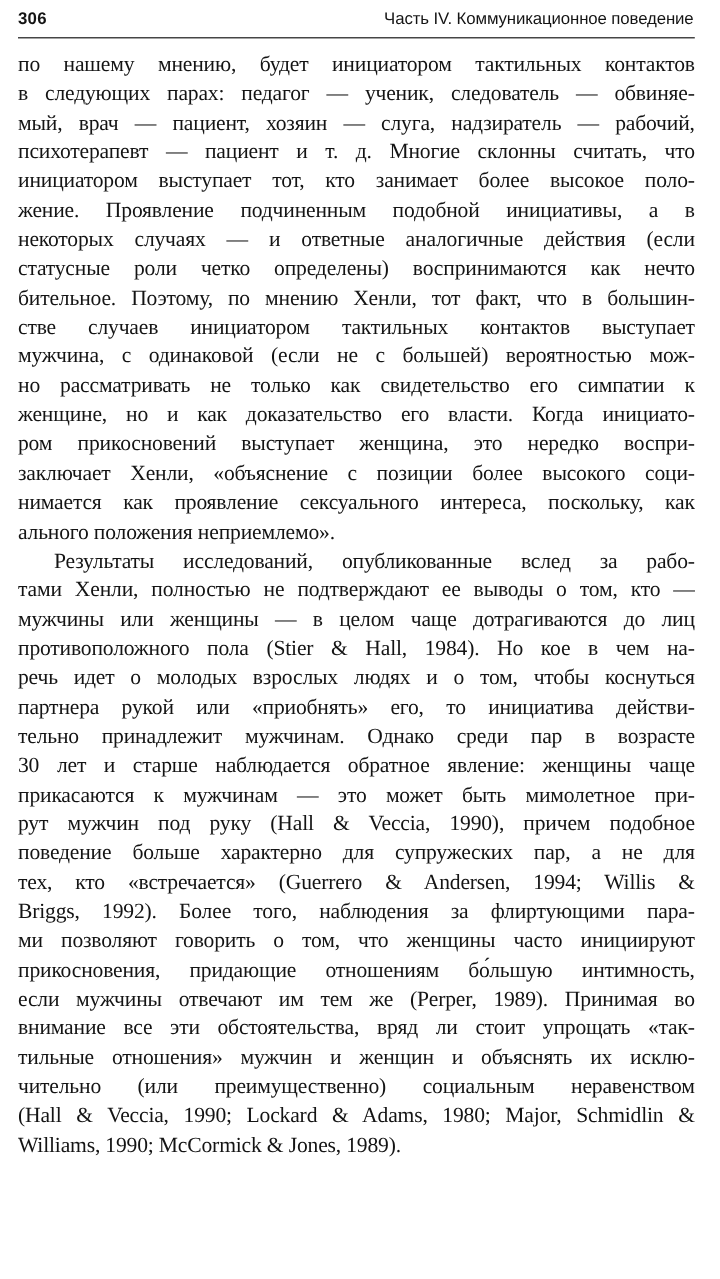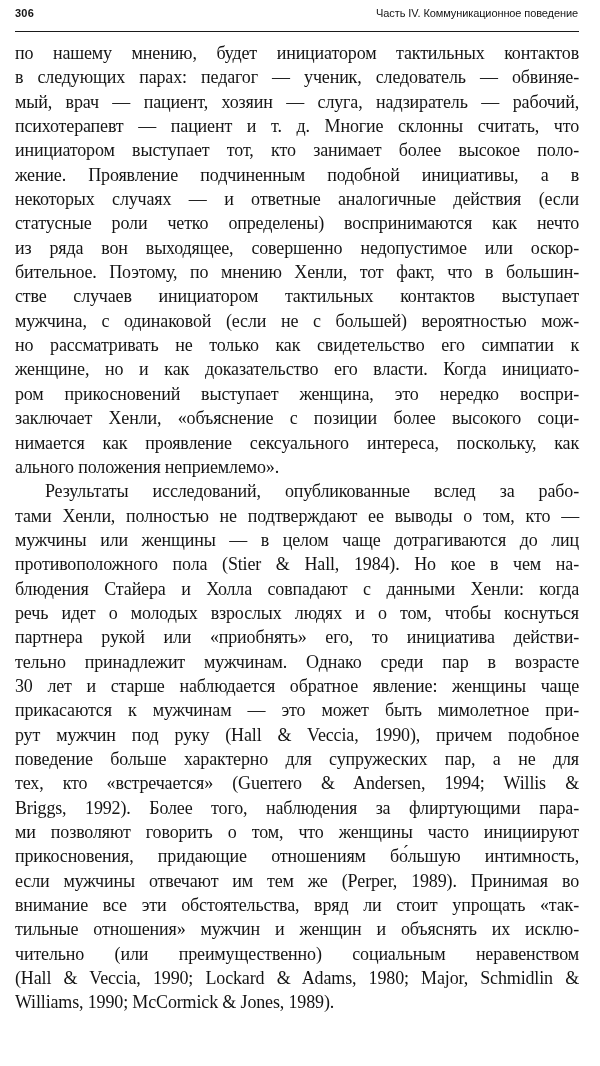--- a/index.html
+++ b/index.html
@@ -18,21 +18,21 @@
       position: absolute;
       left: 15px;
       top: 0;
       width: 564px;
     }
     .running-head {
       position: relative;
       height: 31px;
       border-bottom: 1.5px solid #1a1a1a;
       font-family: "Liberation Sans", sans-serif;
-      font-size: 11px;
+      font-size: 14px;
     }
     .page-number {
       position: absolute;
       left: 0;
       top: 7px;
       font-weight: bold;
       letter-spacing: 0.2px;
     }
     .chapter-title {
       position: absolute;
@@ -74,37 +74,35 @@
   <div class="body-text" id="body-text">
       <div>
         <span class="line">по нашему мнению, будет инициатором тактильных контактов</span>
         <span class="line">в следующих парах: педагог — ученик, следователь — обвиняе-</span>
         <span class="line">мый, врач — пациент, хозяин — слуга, надзиратель — рабочий,</span>
         <span class="line">психотерапевт — пациент и т. д. Многие склонны считать, что</span>
         <span class="line">инициатором выступает тот, кто занимает более высокое поло-</span>
         <span class="line">жение. Проявление подчиненным подобной инициативы, а в</span>
         <span class="line">некоторых случаях — и ответные аналогичные действия (если</span>
         <span class="line">статусные роли четко определены) воспринимаются как нечто</span>
-        <span class="line">из ряда вон выходящее, совершенно недопустимое или оскор-</span>
         <span class="line">бительное. Поэтому, по мнению Хенли, тот факт, что в большин-</span>
         <span class="line">стве случаев инициатором тактильных контактов выступает</span>
         <span class="line">мужчина, с одинаковой (если не с большей) вероятностью мож-</span>
         <span class="line">но рассматривать не только как свидетельство его симпатии к</span>
         <span class="line">женщине, но и как доказательство его власти. Когда инициато-</span>
         <span class="line">ром прикосновений выступает женщина, это нередко воспри-</span>
         <span class="line">заключает Хенли, «объяснение с позиции более высокого соци-</span>
         <span class="line">нимается как проявление сексуального интереса, поскольку, как</span>
         <span class="line last">ального положения неприемлемо».</span>
       </div>
       <div>
         <span class="line indent">Результаты исследований, опубликованные вслед за рабо-</span>
         <span class="line">тами Хенли, полностью не подтверждают ее выводы о том, кто —</span>
         <span class="line">мужчины или женщины — в целом чаще дотрагиваются до лиц</span>
         <span class="line">противоположного пола (Stier &amp; Hall, 1984). Но кое в чем на-</span>
-        <span class="line">блюдения Стайера и Холла совпадают с данными Хенли: когда</span>
         <span class="line">речь идет о молодых взрослых людях и о том, чтобы коснуться</span>
         <span class="line">партнера рукой или «приобнять» его, то инициатива действи-</span>
         <span class="line">тельно принадлежит мужчинам. Однако среди пар в возрасте</span>
         <span class="line">30 лет и старше наблюдается обратное явление: женщины чаще</span>
         <span class="line">прикасаются к мужчинам — это может быть мимолетное при-</span>
         <span class="line">рут мужчин под руку (Hall &amp; Veccia, 1990), причем подобное</span>
         <span class="line">поведение больше характерно для супружеских пар, а не для</span>
         <span class="line">тех, кто «встречается» (Guerrero &amp; Andersen, 1994; Willis &amp;</span>
         <span class="line">Briggs, 1992). Более того, наблюдения за флиртующими пара-</span>
         <span class="line">ми позволяют говорить о том, что женщины часто инициируют</span>

